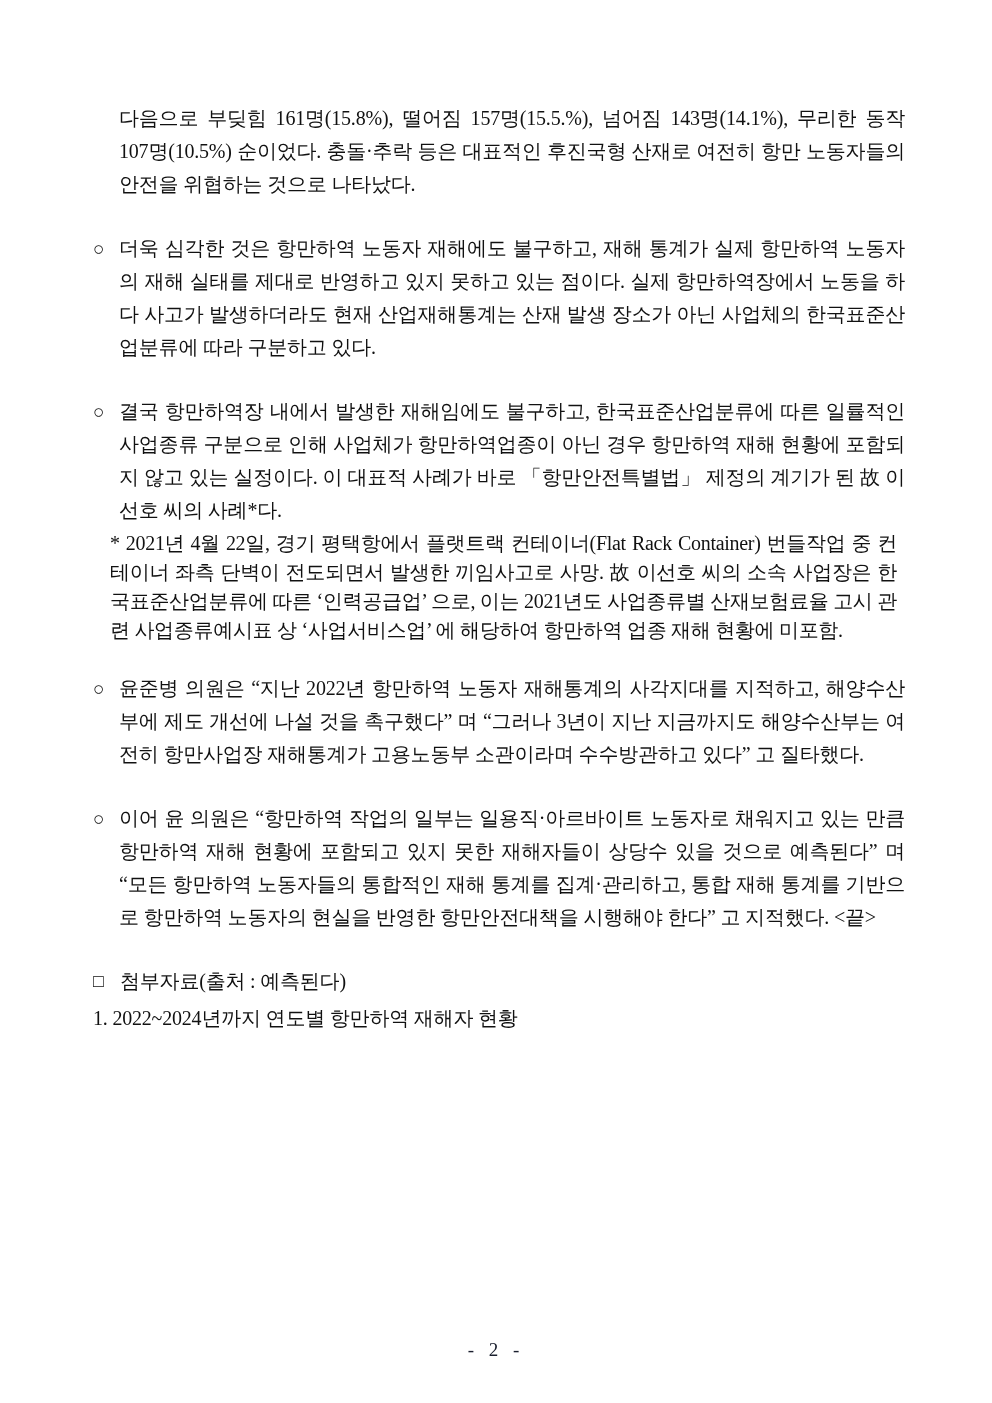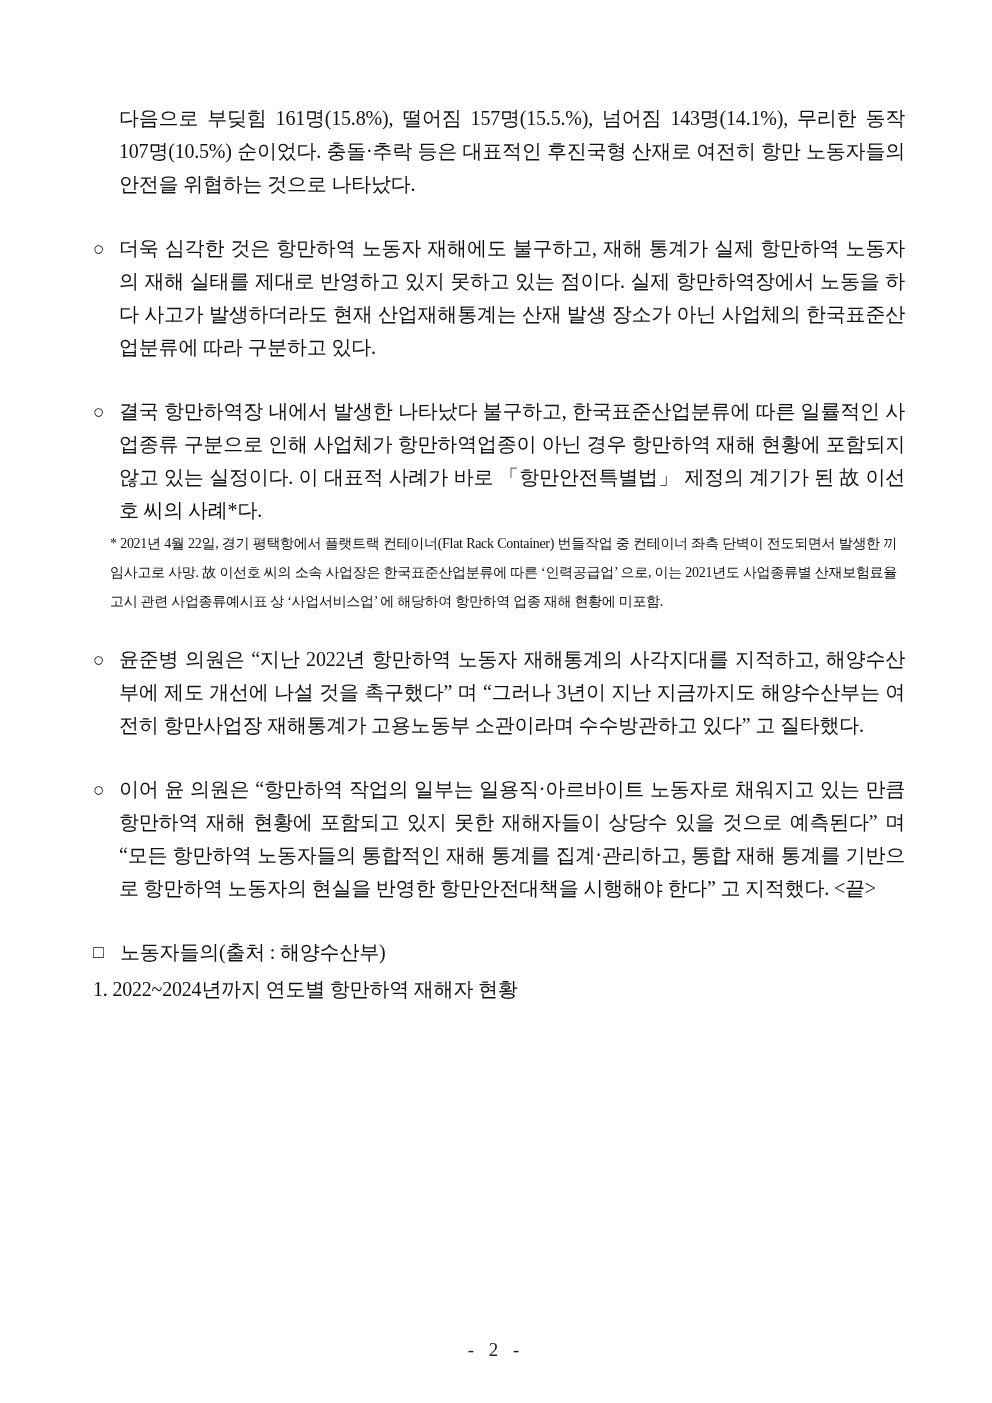--- a/index.html
+++ b/index.html
@@ -29,21 +29,21 @@
     flex: 0 0 26px;
     width: 26px;
     font-size: 19px;
   }
   .para .ptext {
     flex: 1;
     text-align: justify;
   }
   .footnote {
     margin: 2px 8px 27px 17px;
-    font-size: 14px;
+    font-size: 20px;
     line-height: 29px;
     text-align: justify;
     letter-spacing: -0.3px;
   }
   .attachments {
     margin-top: 4px;
     font-size: 20px;
     line-height: 33px;
     letter-spacing: -0.2px;
   }
@@ -80,38 +80,38 @@
     <span class="ptext">다음으로 부딪힘 161명(15.8%), 떨어짐 157명(15.5.%), 넘어짐 143명(14.1%), 무리한 동작 107명(10.5%) 순이었다. 충돌·추락 등은 대표적인 후진국형 산재로 여전히 항만 노동자들의 안전을 위협하는 것으로 나타났다.</span>
   </div>
 
   <div class="para">
     <span class="bullet">○</span>
     <span class="ptext">더욱 심각한 것은 항만하역 노동자 재해에도 불구하고, 재해 통계가 실제 항만하역 노동자의 재해 실태를 제대로 반영하고 있지 못하고 있는 점이다. 실제 항만하역장에서 노동을 하다 사고가 발생하더라도 현재 산업재해통계는 산재 발생 장소가 아닌 사업체의 한국표준산업분류에 따라 구분하고 있다.</span>
   </div>
 
   <div class="para" style="margin-bottom: 0;">
     <span class="bullet">○</span>
-    <span class="ptext">결국 항만하역장 내에서 발생한 나타났다 불구하고, 한국표준산업분류에 따른 일률적인 사업종류 구분으로 인해 사업체가 항만하역업종이 아닌 경우 항만하역 재해 현황에 포함되지 않고 있는 실정이다. 이 대표적 사례가 바로 「항만안전특별법」 제정의 계기가 된 故 이선호 씨의 사례*다.</span>
+    <span class="ptext">결국 항만하역장 내에서 발생한 재해임에도 불구하고, 한국표준산업분류에 따른 일률적인 사업종류 구분으로 인해 사업체가 항만하역업종이 아닌 경우 항만하역 재해 현황에 포함되지 않고 있는 실정이다. 이 대표적 사례가 바로 「항만안전특별법」 제정의 계기가 된 故 이선호 씨의 사례*다.</span>
   </div>
 
   <div class="footnote">* 2021년 4월 22일, 경기 평택항에서 플랫트랙 컨테이너(Flat Rack Container) 번들작업 중 컨테이너 좌측 단벽이 전도되면서 발생한 끼임사고로 사망. 故 이선호 씨의 소속 사업장은 한국표준산업분류에 따른 ‘인력공급업’ 으로, 이는 2021년도 사업종류별 산재보험료율 고시 관련 사업종류예시표 상 ‘사업서비스업’ 에 해당하여 항만하역 업종 재해 현황에 미포함.</div>
 
   <div class="para">
     <span class="bullet">○</span>
     <span class="ptext">윤준병 의원은 “지난 2022년 항만하역 노동자 재해통계의 사각지대를 지적하고, 해양수산부에 제도 개선에 나설 것을 촉구했다” 며 “그러나 3년이 지난 지금까지도 해양수산부는 여전히 항만사업장 재해통계가 고용노동부 소관이라며 수수방관하고 있다” 고 질타했다.</span>
   </div>
 
   <div class="para">
     <span class="bullet">○</span>
     <span class="ptext">이어 윤 의원은 “항만하역 작업의 일부는 일용직·아르바이트 노동자로 채워지고 있는 만큼 항만하역 재해 현황에 포함되고 있지 못한 재해자들이 상당수 있을 것으로 예측된다” 며 “모든 항만하역 노동자들의 통합적인 재해 통계를 집계·관리하고, 통합 재해 통계를 기반으로 항만하역 노동자의 현실을 반영한 항만안전대책을 시행해야 한다” 고 지적했다. &lt;끝&gt;</span>
   </div>
 
   <div class="attachments">
     <div class="attach-header">
       <span class="bullet">□</span>
-      <span>노동자들의(출처 : 해양수산부)</span>
+      <span>첨부자료(출처 : 예측된다)</span>
     </div>
     <div class="attach-item">1. 2022~2024년까지 연도별 항만하역 재해자 현황</div>
   </div>
 
   <div class="page-number">- 2 -</div>
 
 </div>
 
 </body></html>

